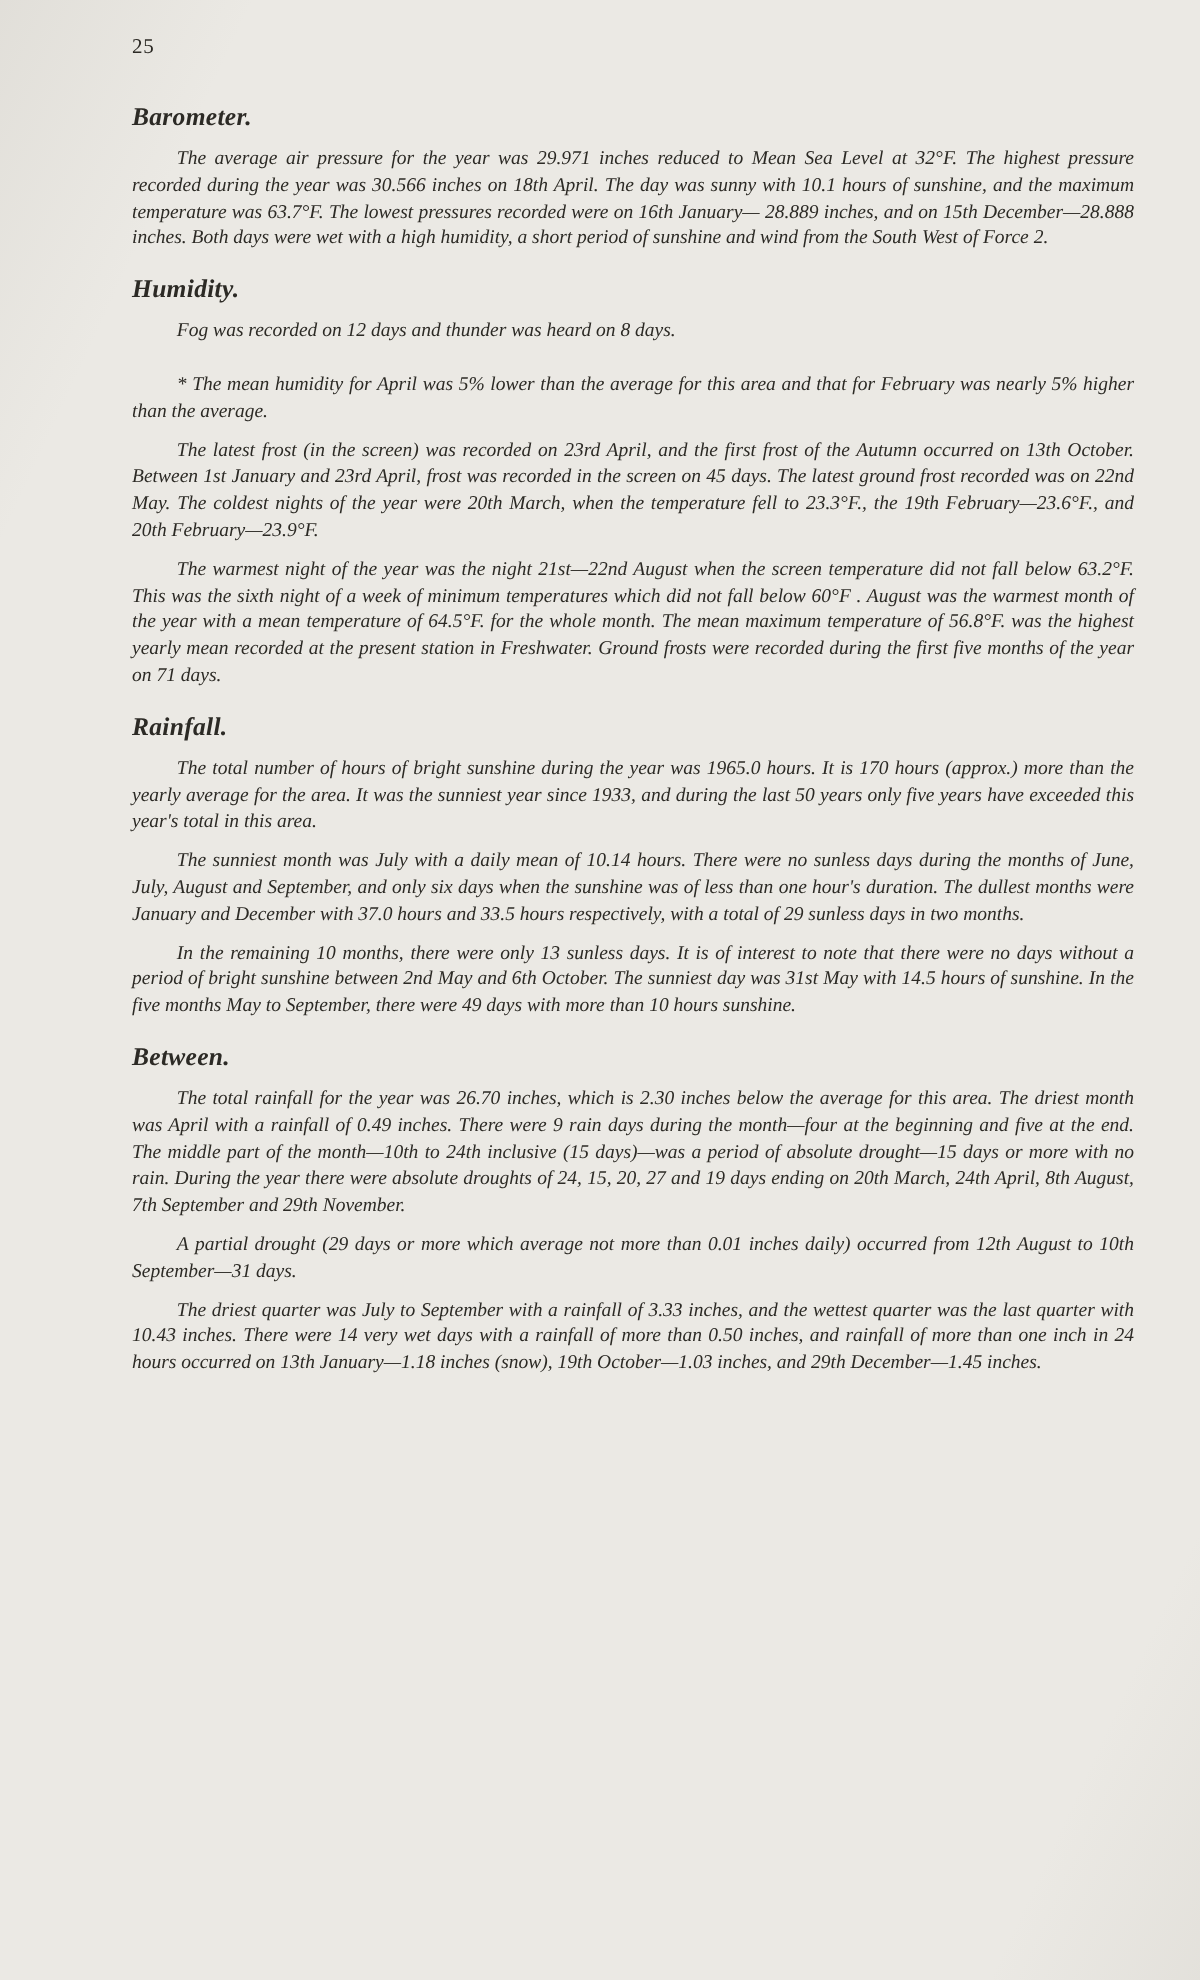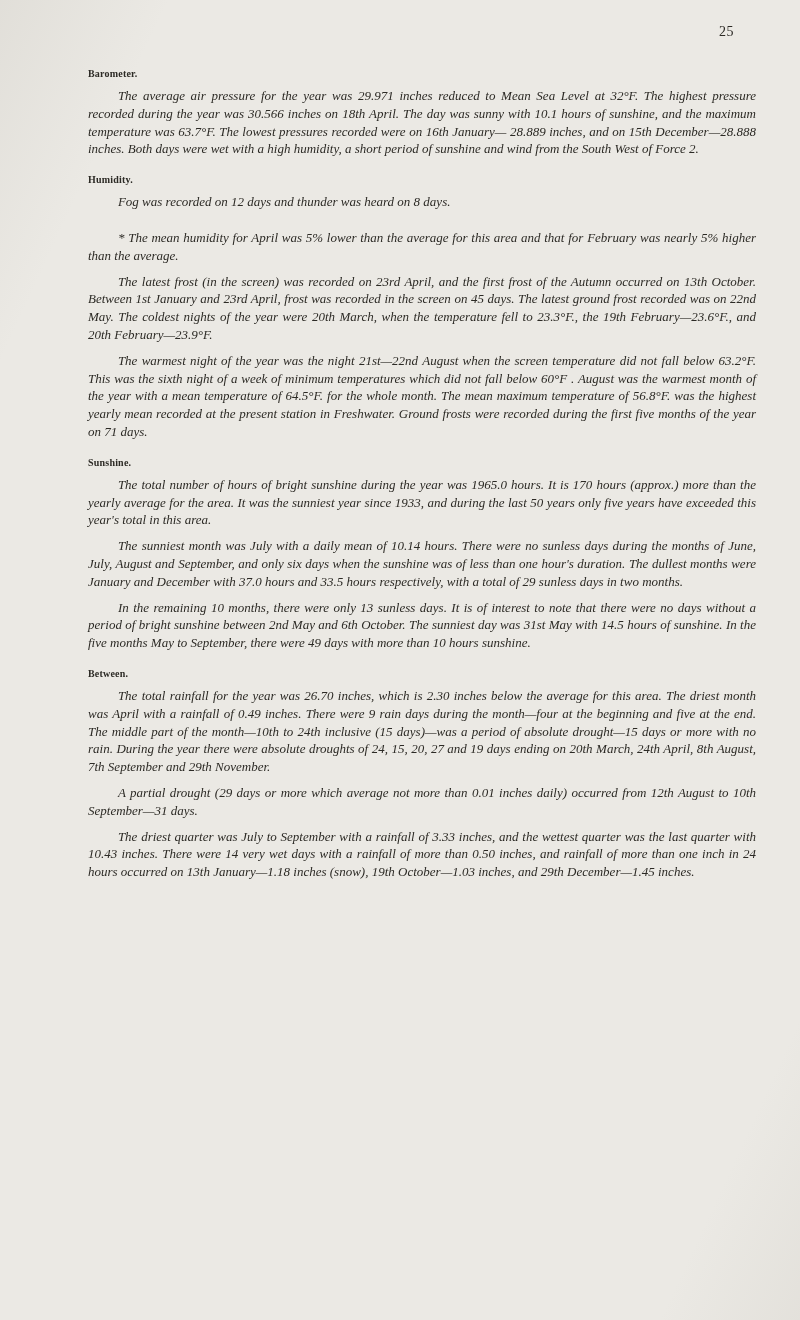--- a/index.html
+++ b/index.html
@@ -17,31 +17,31 @@
     color: #2c2a25;
     overflow: hidden;
   }
   .page {
     box-sizing: border-box;
     width: 800px;
     height: 1320px;
     padding: 24px 44px 0 88px;
   }
   .page-number {
-    text-align: right;
     padding-right: 22px;
     font-size: 14px;
     letter-spacing: 0.5px;
     margin-bottom: 28px;
   }
   .section h3 {
-    font-size: 10px;
+    font-size: 17px;
     font-weight: bold;
     margin: 16px 0 8px 0;
     letter-spacing: 0.2px;
+    font-style: italic;
   }
   .section p {
     font-size: 13px;
     line-height: 17.8px;
     text-align: justify;
     text-indent: 2.3em;
     margin: 0 0 8px 0;
     font-style: italic;
   }
   .section p.footnote {
@@ -65,21 +65,21 @@
     <p>Fog was recorded on 12 days and thunder was heard on 8 days.</p>
     <p class="footnote">* The mean humidity for April was 5% lower than the average for this area and that for February was nearly 5% higher than the average.</p>
   </div>
 
   <div class="section">
     <p>The latest frost (in the screen) was recorded on 23rd April, and the first frost of the Autumn occurred on 13th October. Between 1st January and 23rd April, frost was recorded in the screen on 45 days. The latest ground frost recorded was on 22nd May. The coldest nights of the year were 20th March, when the temperature fell to 23.3°F., the 19th February—23.6°F., and 20th February—23.9°F.</p>
     <p>The warmest night of the year was the night 21st—22nd August when the screen temperature did not fall below 63.2°F. This was the sixth night of a week of minimum temperatures which did not fall below 60°F . August was the warmest month of the year with a mean temperature of 64.5°F. for the whole month. The mean maximum temperature of 56.8°F. was the highest yearly mean recorded at the present station in Freshwater. Ground frosts were recorded during the first five months of the year on 71 days.</p>
   </div>
 
   <div class="section">
-    <h3>Sunshine.</h3>
+    <h3>Rainfall.</h3>
     <p>The total number of hours of bright sunshine during the year was 1965.0 hours. It is 170 hours (approx.) more than the yearly average for the area. It was the sunniest year since 1933, and during the last 50 years only five years have exceeded this year's total in this area.</p>
     <p>The sunniest month was July with a daily mean of 10.14 hours. There were no sunless days during the months of June, July, August and September, and only six days when the sunshine was of less than one hour's duration. The dullest months were January and December with 37.0 hours and 33.5 hours respectively, with a total of 29 sunless days in two months.</p>
     <p>In the remaining 10 months, there were only 13 sunless days. It is of interest to note that there were no days without a period of bright sunshine between 2nd May and 6th October. The sunniest day was 31st May with 14.5 hours of sunshine. In the five months May to September, there were 49 days with more than 10 hours sunshine.</p>
   </div>
 
   <div class="section">
     <h3>Between.</h3>
     <p>The total rainfall for the year was 26.70 inches, which is 2.30 inches below the average for this area. The driest month was April with a rainfall of 0.49 inches. There were 9 rain days during the month—four at the beginning and five at the end. The middle part of the month—10th to 24th inclusive (15 days)—was a period of absolute drought—15 days or more with no rain. During the year there were absolute droughts of 24, 15, 20, 27 and 19 days ending on 20th March, 24th April, 8th August, 7th September and 29th November.</p>
     <p>A partial drought (29 days or more which average not more than 0.01 inches daily) occurred from 12th August to 10th September—31 days.</p>
     <p>The driest quarter was July to September with a rainfall of 3.33 inches, and the wettest quarter was the last quarter with 10.43 inches. There were 14 very wet days with a rainfall of more than 0.50 inches, and rainfall of more than one inch in 24 hours occurred on 13th January—1.18 inches (snow), 19th October—1.03 inches, and 29th December—1.45 inches.</p>

